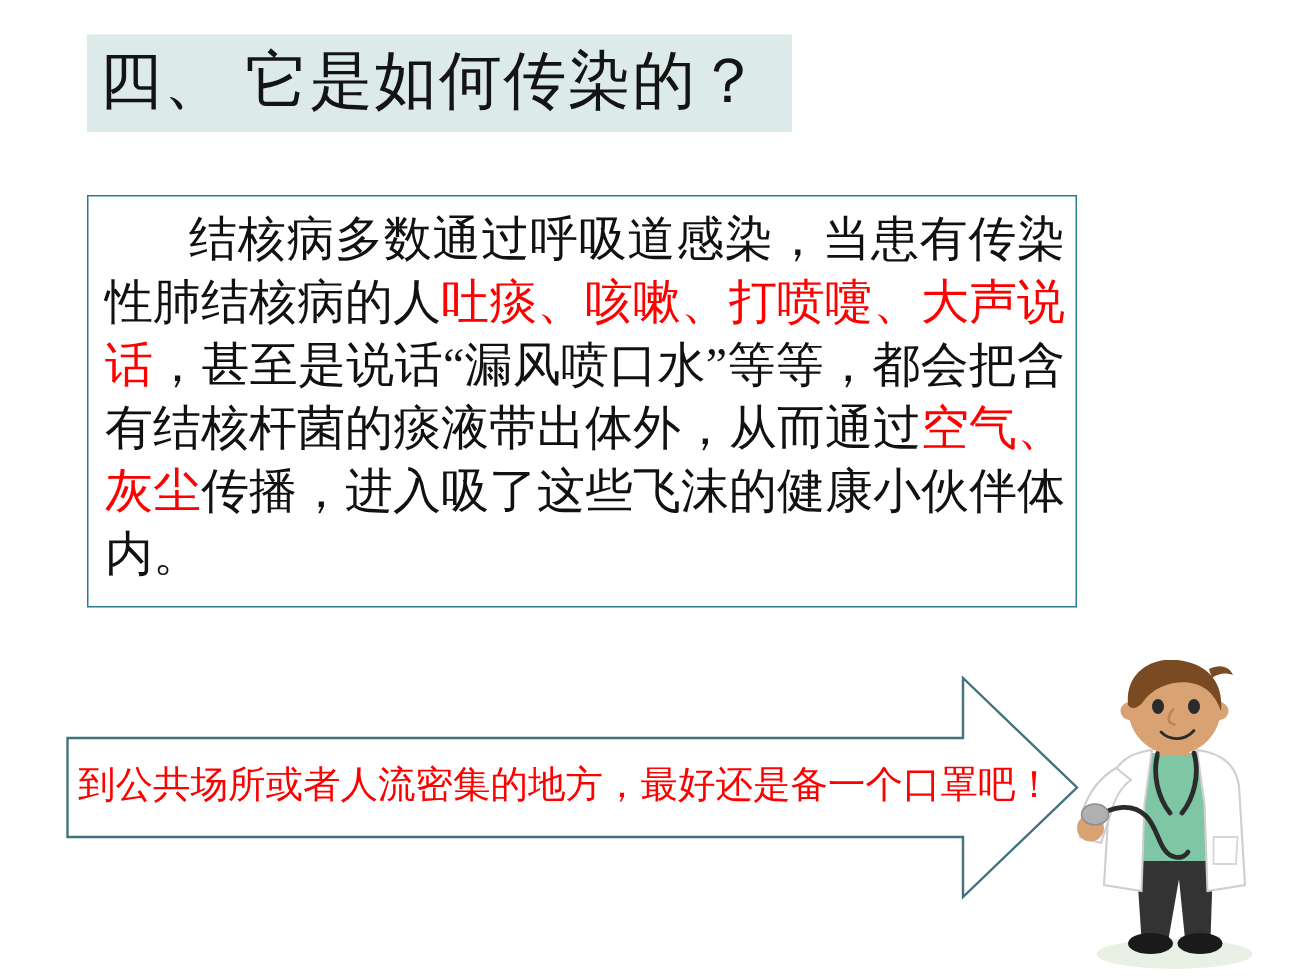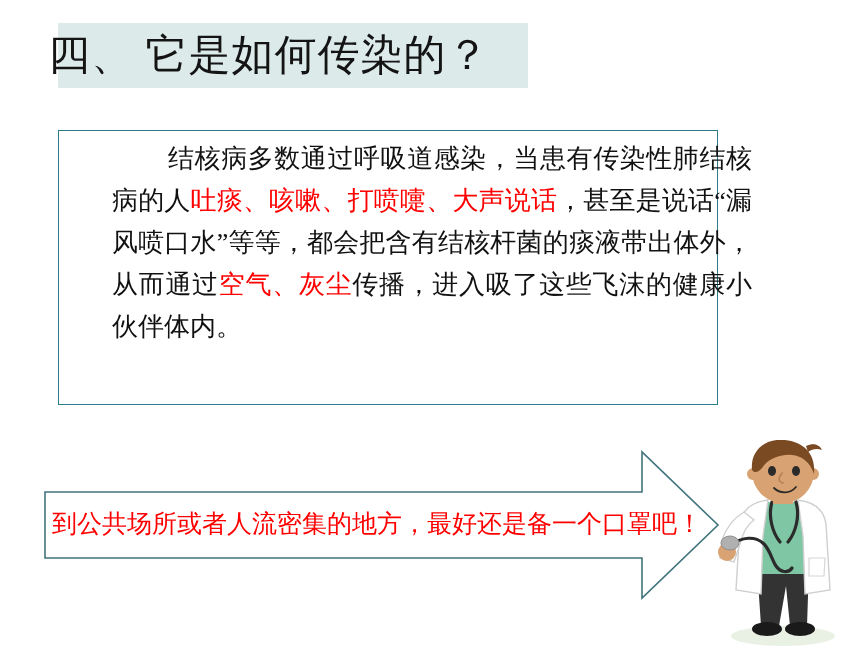--- a/index.html
+++ b/index.html
@@ -19,21 +19,21 @@
   #title-band {
     position: absolute;
     left: 58px;
     top: 23px;
     width: 470px;
     height: 65px;
     background: #dcebea;
   }
   #title-text {
     position: absolute;
-    left: 48px;
+    left: 66px;
     top: 23px;
     width: 470px;
     height: 65px;
     line-height: 65px;
     font-size: 42px;
     color: #141414;
     letter-spacing: 1px;
     white-space: nowrap;
     font-family: "Liberation Serif", "DejaVu Serif", serif;
   }
@@ -47,29 +47,28 @@
     height: 275px;
     border: 1.4px solid #2b7d8c;
     box-sizing: border-box;
     background: #ffffff;
   }
   #body-paragraph {
     position: absolute;
     left: 70px;
     top: 138px;
     width: 640px;
-    font-size: 26px;
+    font-size: 32px;
     line-height: 42px;
     color: #111111;
     text-indent: 56px;
     text-align: justify;
     text-justify: inter-ideograph;
     word-break: break-all;
     font-family: "Liberation Serif", "DejaVu Serif", serif;
-    margin-left: 42px;
   }
   .hl-red { color: #ff0000; }
 
   
   #arrow-callout {
     position: absolute;
     left: 44px;
     top: 450px;
     width: 676px;
     height: 150px;

